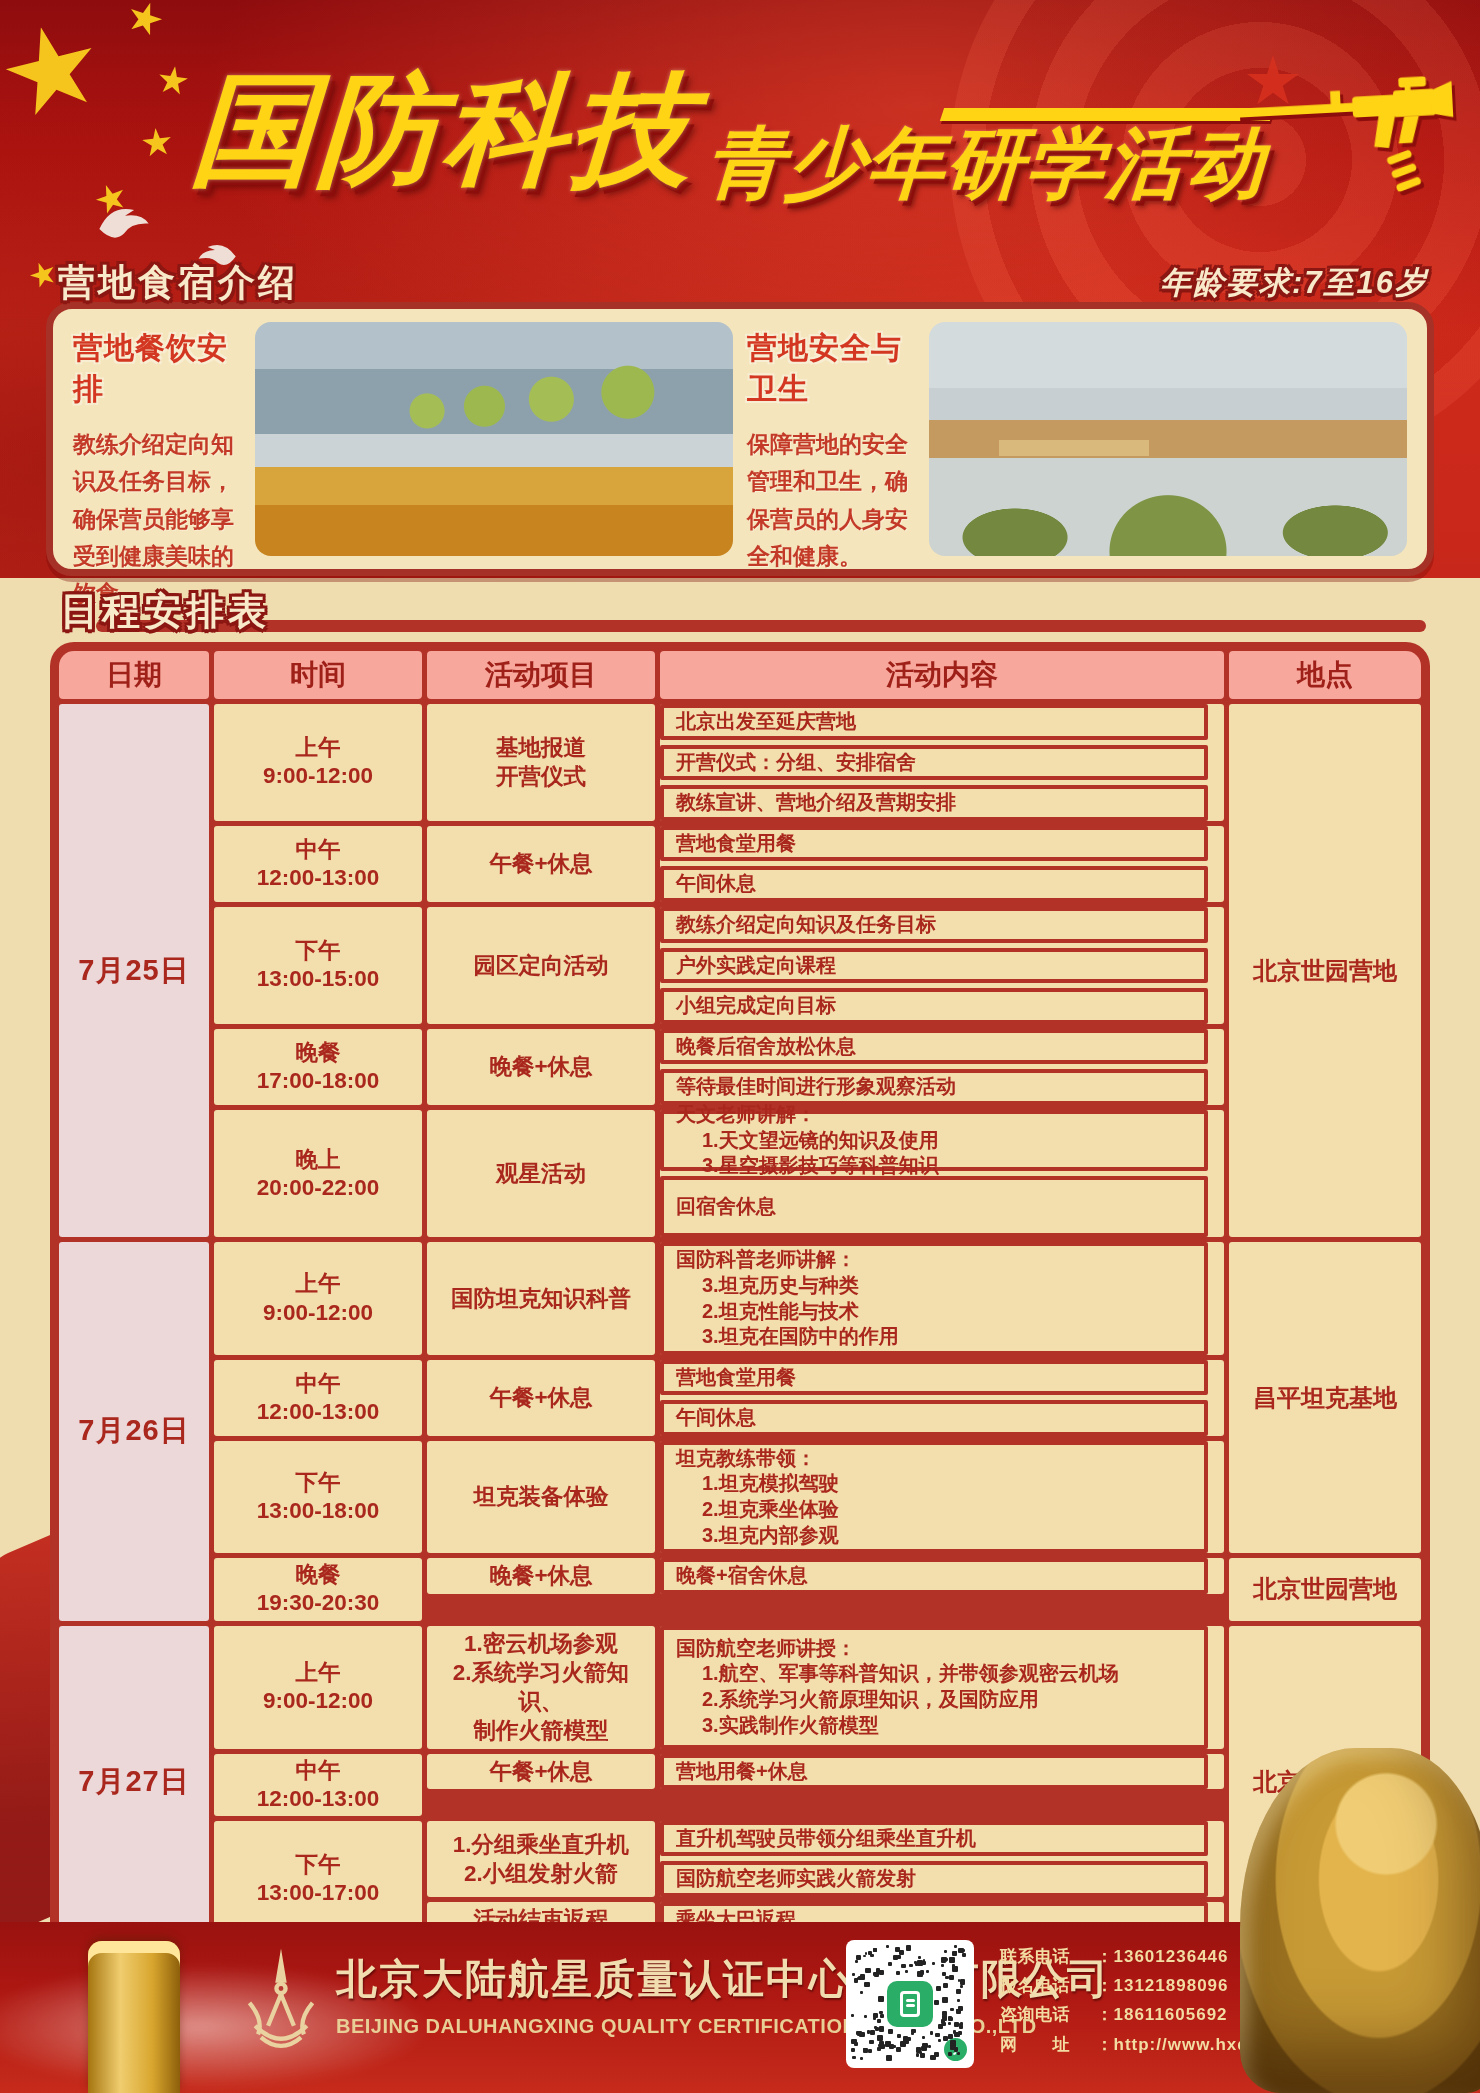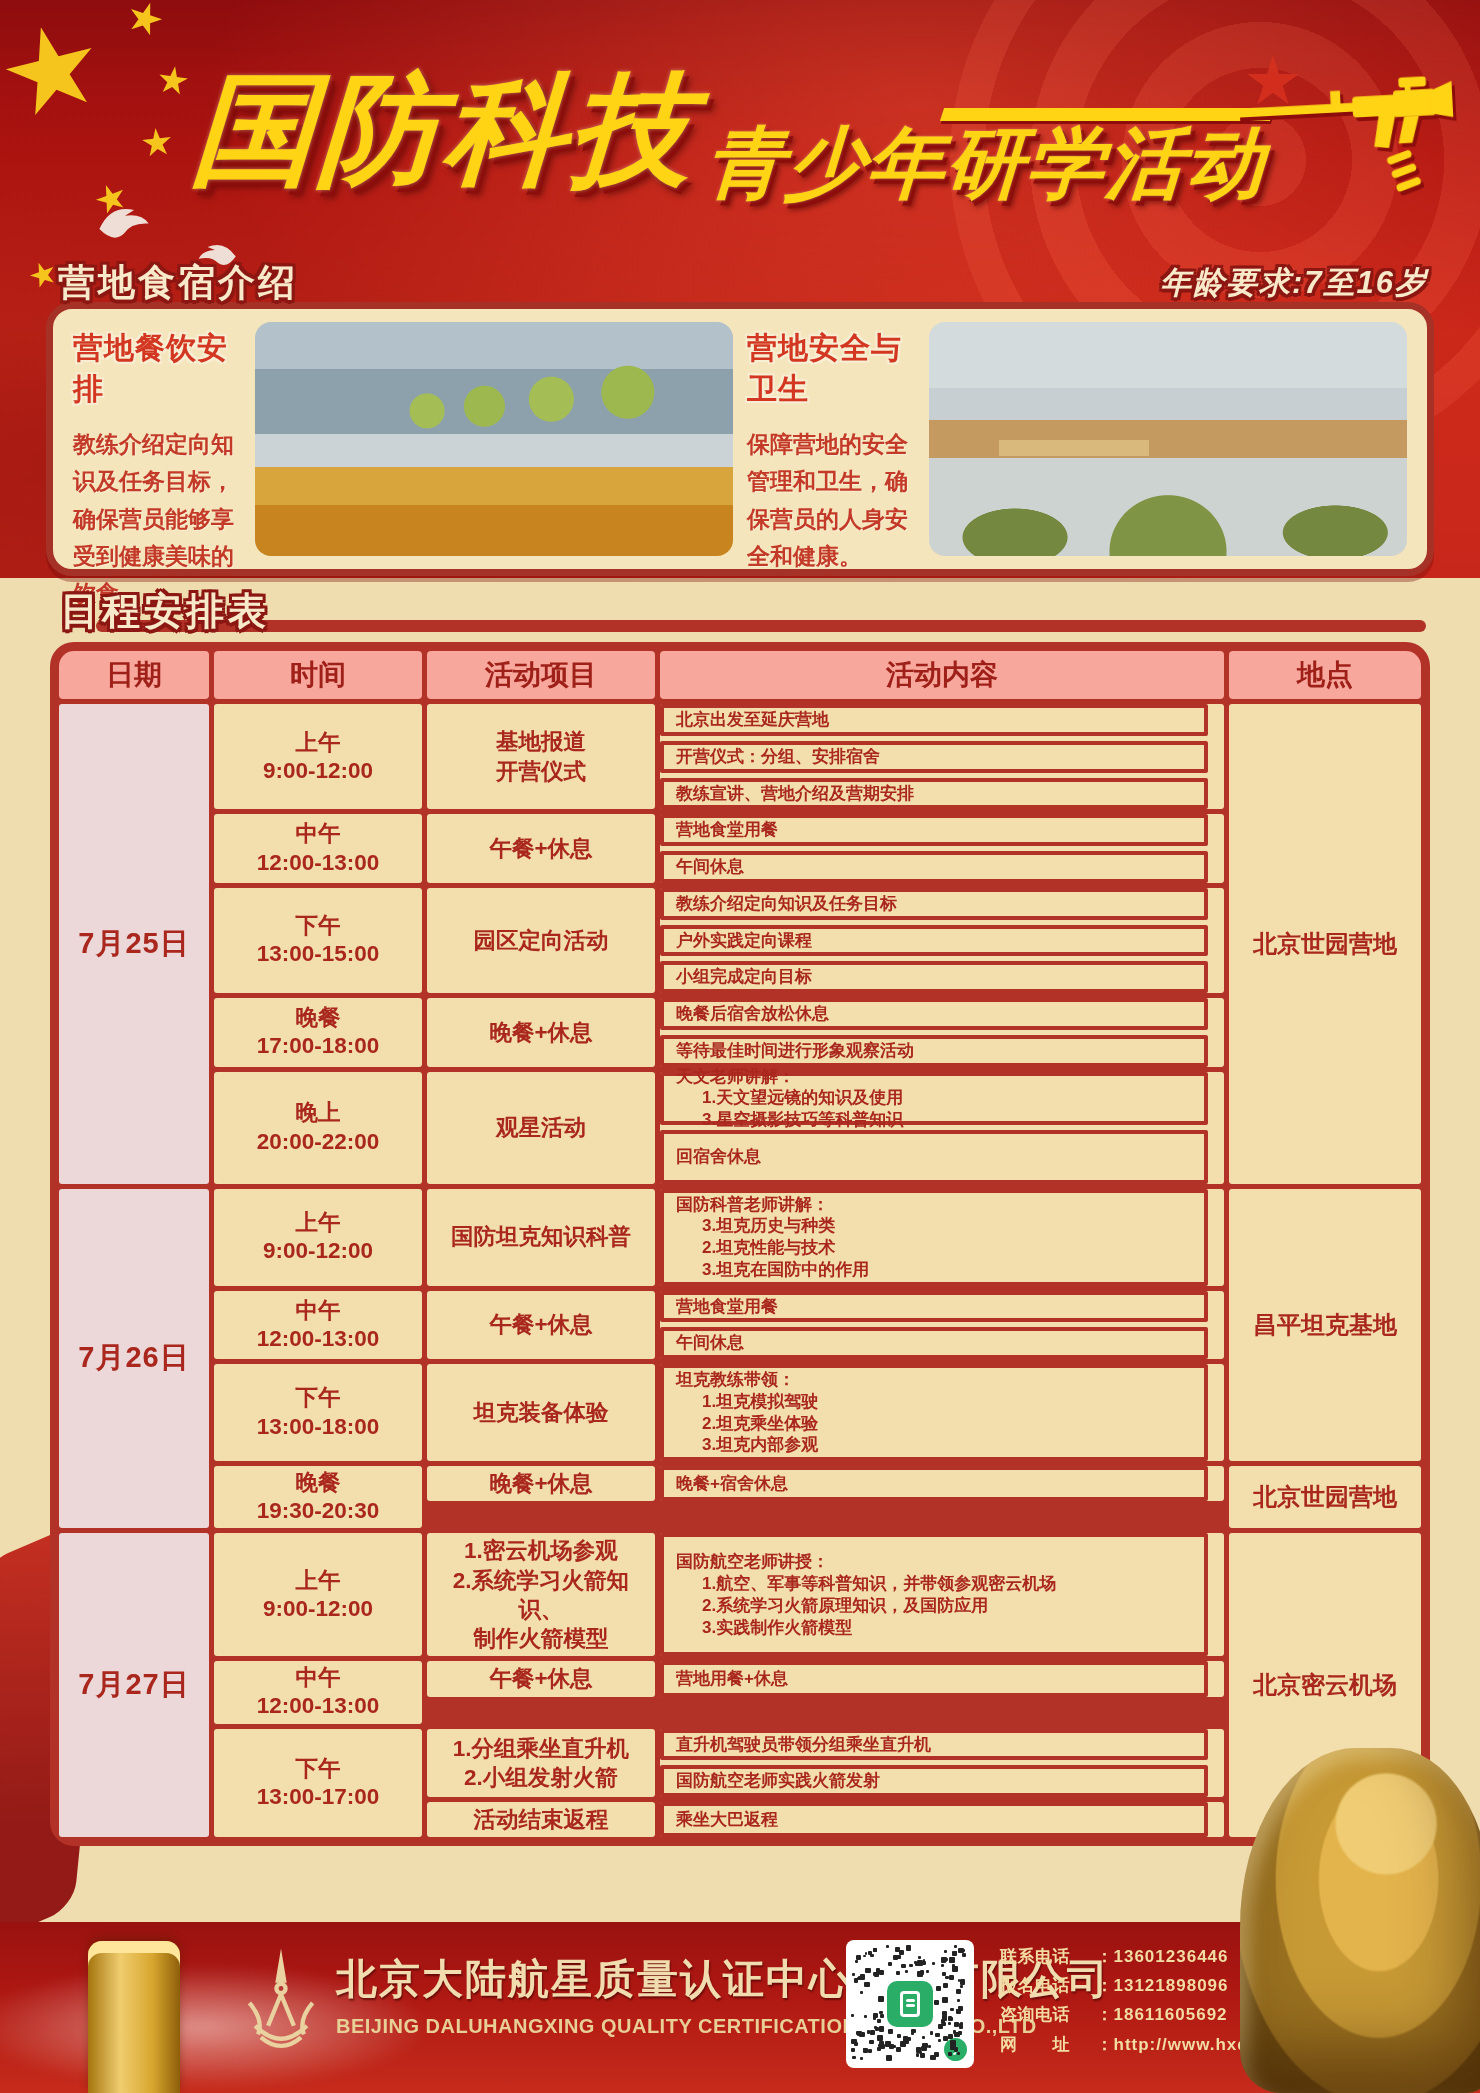--- a/index.html
+++ b/index.html
@@ -148,21 +148,21 @@
   .time-cell { font-size:22.5px; line-height:1.25; }
   .project-cell { font-size:22.5px; line-height:1.3; }
   .loc-cell { font-size:24px; }
   .contents { flex:1; display:flex; flex-direction:column; gap:5px;
     background:#f3dfae; padding:0 16px 0 0; border-radius:3px; }
   .content-box {
     flex:1; display:flex; flex-direction:column; justify-content:center;
     border:4px solid #b23227; background:#f3dfae; padding:1px 12px; min-height:30px;
     border-radius:2px;
   }
-  .content-box .cline { font-size:17px; line-height:1.28; color:#a9271d;
+  .content-box .cline { font-size:20px; line-height:1.28; color:#a9271d;
     font-weight:bold; text-align:left; }
   .content-box .cline.ind { padding-left:26px; }
 
   
   .ribbon { position:absolute; left:-36px; top:1545px; width:130px; height:380px; z-index:0;
     background:linear-gradient(200deg,#c5271a,#8e100f 70%); transform:skewY(-28deg) rotate(6deg);
     border-radius:24px; opacity:.95; }
 
   
   .footer {

